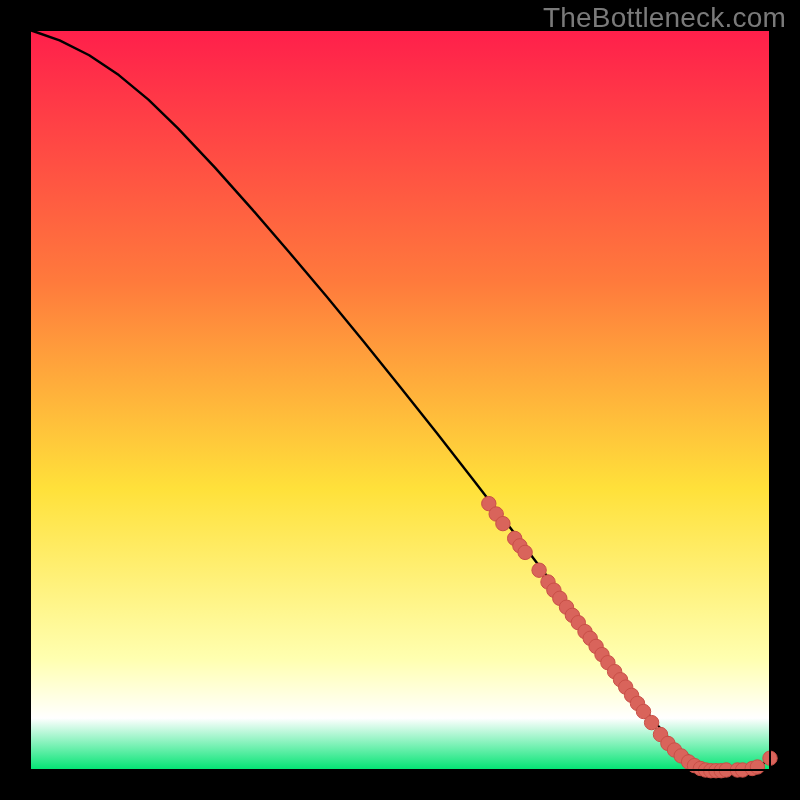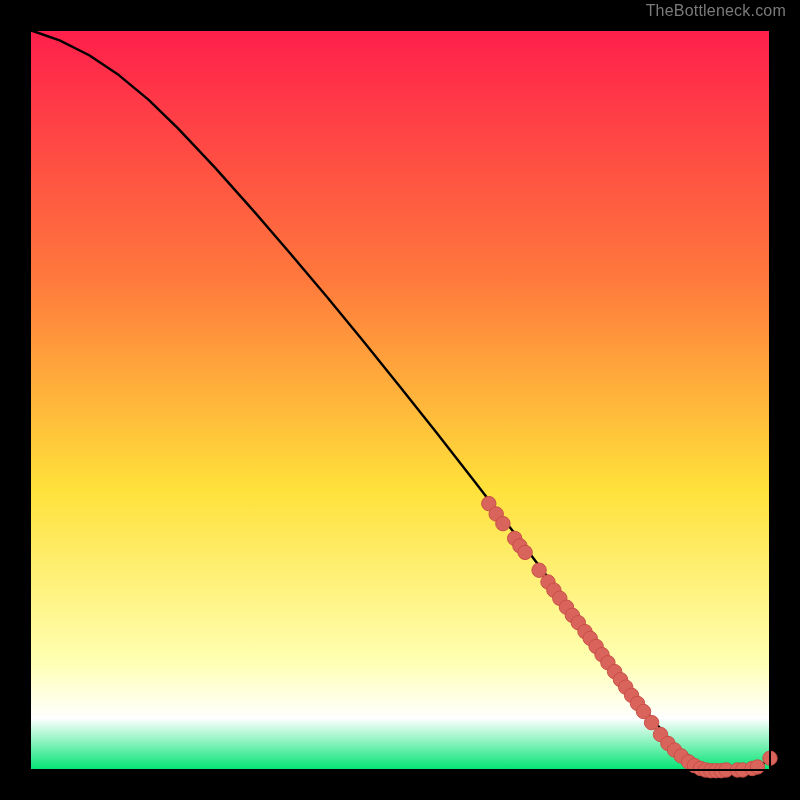--- a/index.html
+++ b/index.html
@@ -15,21 +15,21 @@
     position: relative;
     width: 800px;
     height: 800px;
     background: #000;
   }
   .watermark {
     position: absolute;
     top: 2px;
     right: 14px;
     color: #7a7a7a;
-    font-size: 16px;
+    font-size: 28px;
     font-weight: 500;
     letter-spacing: 0.2px;
     user-select: none;
   }
   svg {
     position: absolute;
     left: 0;
     top: 0;
   }
 </style>

